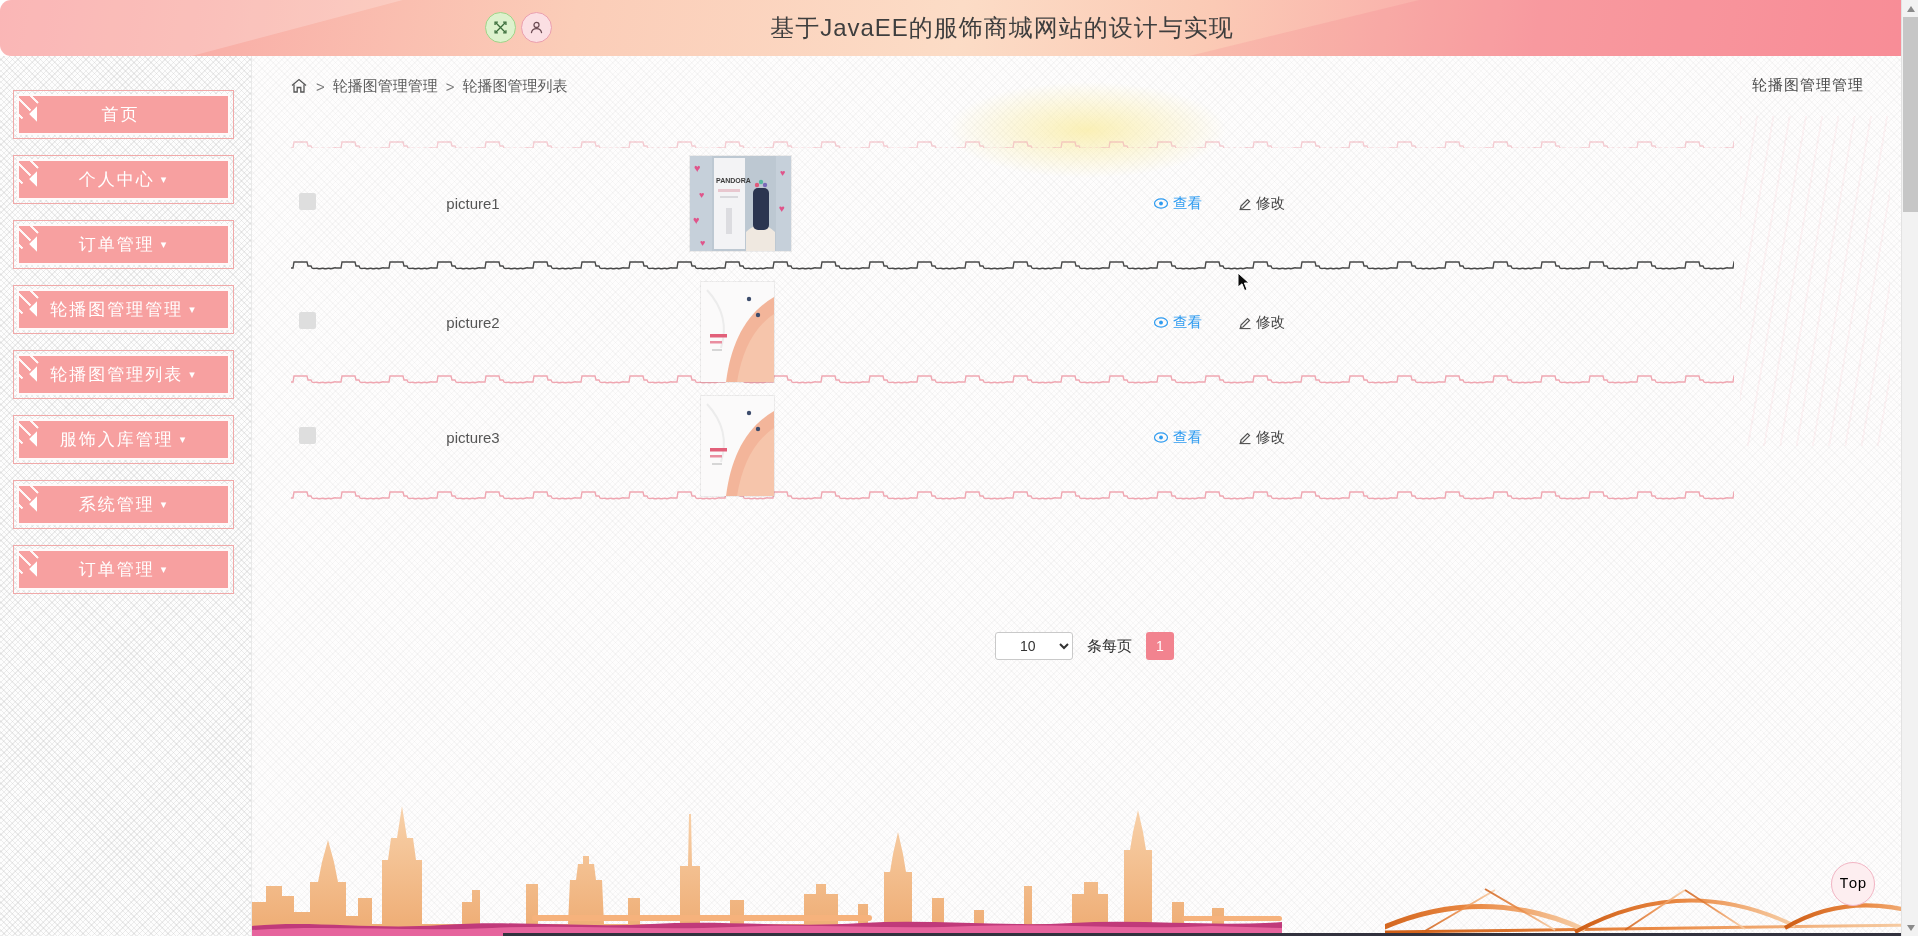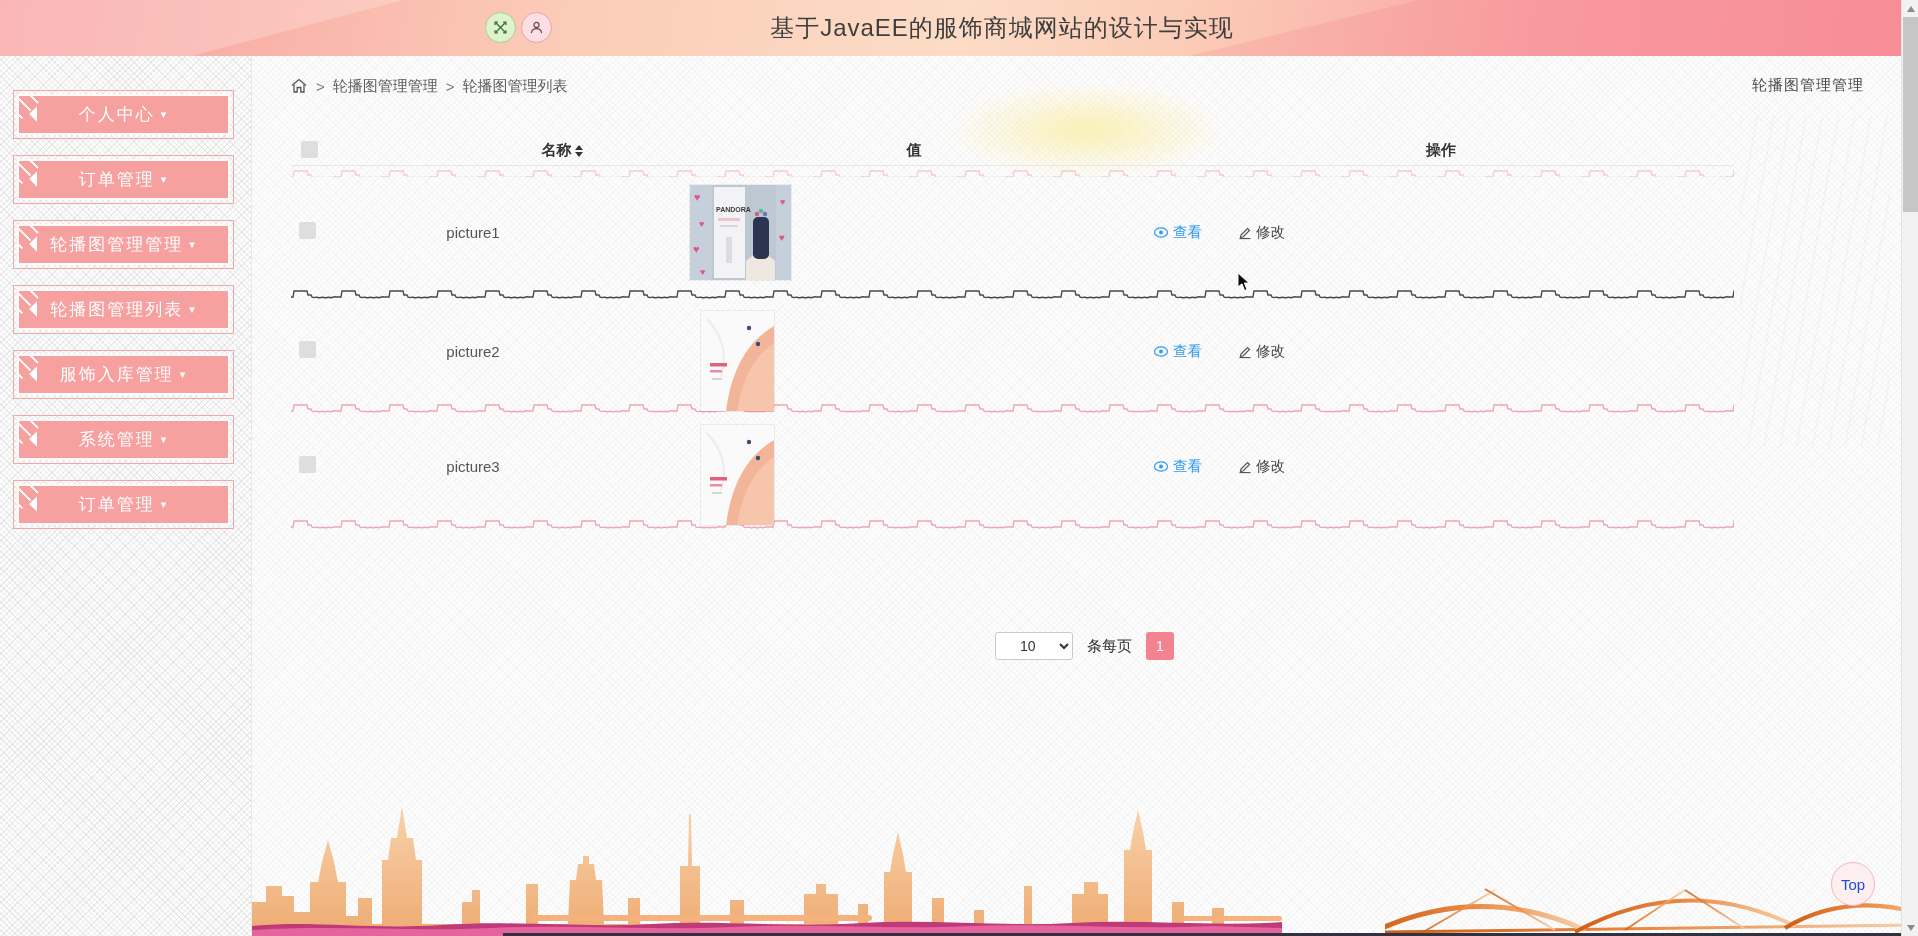--- a/index.html
+++ b/index.html
@@ -1,21 +1,21 @@
 <!DOCTYPE html>
 <html><head>
 <meta charset="utf-8">
 <style>
   * { box-sizing: border-box; margin: 0; padding: 0; }
   html,body { width:1918px; height:936px; overflow:hidden; }
   body { font-family:"Liberation Sans","DejaVu Sans",sans-serif; background:#fff; position:relative; }
 
   
   .topbar { position:absolute; left:0; top:0; width:1918px; height:56px; z-index:30;
-    background:linear-gradient(100deg,#f9a2a2 0%,#f9b0a8 12%,#fbcdb8 30%,#fcdcc6 50%,#fbcab5 63%,#f9a3a6 80%,#f9939c 100%); }
+    background:linear-gradient(100deg,#f9a2a2 0%,#f9b0a8 12%,#fbcdb8 30%,#fcdcc6 50%,#fbcab5 63%,#f9a3a6 80%,#f9939c 100%);border-radius:11px; }
   .topbar .wedge-l { position:absolute; inset:0; background:rgba(255,255,255,.22);
     clip-path:polygon(0 0,21% 0,10% 100%,0 100%); }
   .topbar .wedge-r { position:absolute; inset:0; background:rgba(244,108,124,.16);
     clip-path:polygon(74% 0,100% 0,100% 100%,62% 100%); }
   .page-title { position:absolute; left:0; right:0; top:0; height:56px; line-height:56px;
     text-align:center; padding-left:86px; font-size:24px; color:#3e3e3e; letter-spacing:1px; }
   .circle-btn { position:absolute; top:12px; width:31px; height:31px; border-radius:50%;
     display:flex; align-items:center; justify-content:center; cursor:pointer; }
   .btn-full { left:485px; background:#ddf2cd; border:1px solid #9fd589; }
   .btn-user { left:521px; background:#fbdfe3; border:1px solid #eb9fae; }
@@ -92,22 +92,22 @@
     font-size:14px; cursor:pointer; }
 
   
   .skyline { position:absolute; left:0; bottom:0; width:1030px; height:146px; pointer-events:none; }
   .ribbon  { position:absolute; left:0; bottom:0; width:1030px; height:24px; pointer-events:none; }
   .bridge  { position:absolute; left:1133px; bottom:0; width:534px; height:58px; pointer-events:none; }
   .bottom-line { position:absolute; left:251px; right:0; bottom:0; height:3px; background:#32323e; z-index:6; }
 
   
   .top-btn { position:absolute; left:1831px; top:862px; width:44px; height:44px; border-radius:50%;
-    background:#fdeef0; border:1px solid #f2b5c4; color:#1d4ed8; font-size:15px;
-    display:flex; align-items:center; justify-content:center; cursor:pointer; z-index:40; }
+    background:#fdeef0; border:1px solid #f2b5c4; color:#000000; font-size:15px;
+    display:flex; align-items:center; justify-content:center; cursor:pointer; z-index:40;font-family:Liberation Mono, monospace; }
   .scrollbar { position:absolute; right:0; top:0; width:17px; height:936px; background:#f2f2f2;
     border-left:1px solid #e2e2e2; z-index:50; }
   .sb-arrow { position:absolute; left:0; width:17px; height:17px; display:flex; align-items:center; justify-content:center; cursor:pointer; }
   .sb-up { top:0; } .sb-dn { bottom:0; }
   .sb-arrow i { width:0; height:0; border-left:4px solid transparent; border-right:4px solid transparent; }
   .sb-up i { border-bottom:6px solid #8a8a8a; }
   .sb-dn i { border-top:6px solid #8a8a8a; }
   .sb-thumb { position:absolute; left:1px; top:17px; width:15px; height:195px; background:#c6c6c6; cursor:pointer; }
   .cursor { position:absolute; left:1237px; top:272px; z-index:60; pointer-events:none; }
 </style>
@@ -155,20 +155,28 @@
       </g>
     </svg>
   </div>
 </div>
 
 <aside class="sidebar">
   <div class="side-wrap">
       <div class="side-btn">
     <span class="stripes"></span>
     <span class="tri"></span>
+    <span>首页</span>
+    <span class="side-caret"></span>
+  </div>
+    </div>
+  <div class="side-wrap">
+      <div class="side-btn">
+    <span class="stripes"></span>
+    <span class="tri"></span>
     <span>个人中心</span>
     <span class="side-caret">▾</span>
   </div>
     </div>
   <div class="side-wrap">
       <div class="side-btn">
     <span class="stripes"></span>
     <span class="tri"></span>
     <span>订单管理</span>
     <span class="side-caret">▾</span>
@@ -228,28 +236,20 @@
       </g>
     </svg>
     <span class="crumb-sep">&gt;</span>
     <a>轮播图管理管理</a>
     <span class="crumb-sep">&gt;</span>
     <a>轮播图管理列表</a>
   </div>
   <div class="corner-label">轮播图管理管理</div>
 
   <div class="tbl">
-    <div class="thead">
-      <span class="th-check"><span class="cb"></span></span>
-      <div class="th-name">
-        <span>名称</span><span class="sort"><i class="up"></i><i class="dn"></i></span>
-      </div>
-      <div class="th-value">值</div>
-      <div class="th-ops">操作</div>
-    </div>
     <svg class="sep sep-faint" width="1443" height="10">
         <rect width="1443" height="10" fill="url(#wavyPink)"></rect>
       </svg>
 
     <div class="trow r1">
       <span class="row-check"><span class="cb"></span></span>
       <div class="cell-name">picture1</div>
       <div class="cell-img img-a">
         <svg width="101" height="95" viewBox="0 0 101 95">
           <rect width="101" height="95" fill="#bdc8d2"></rect>

